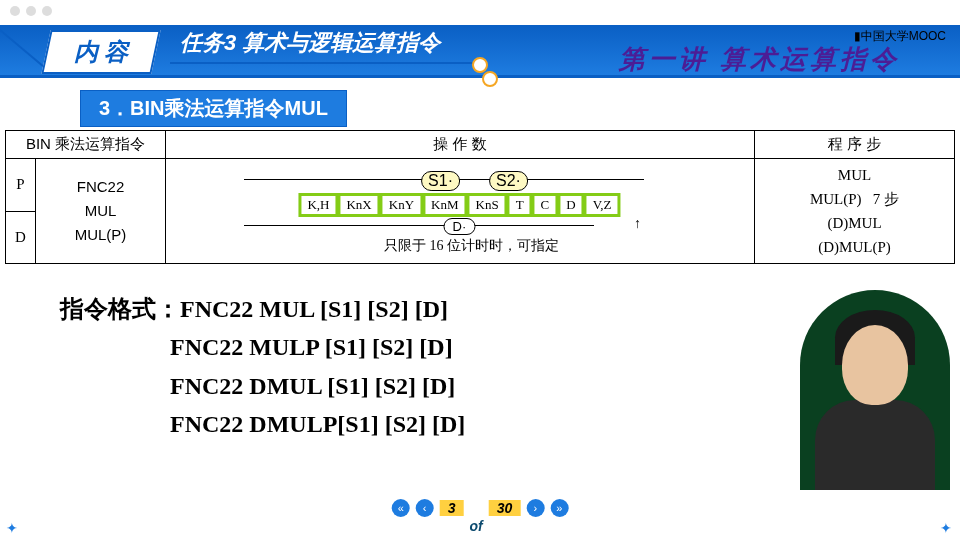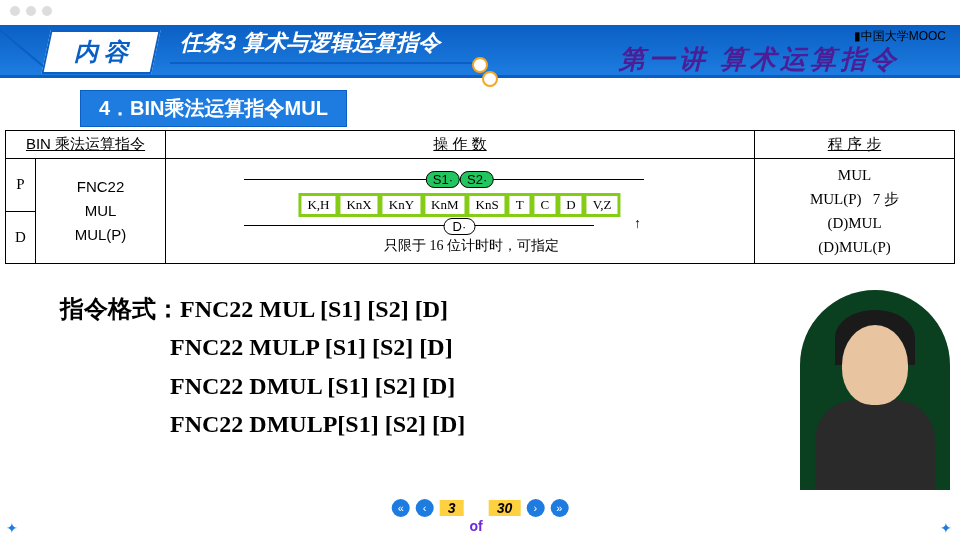--- a/index.html
+++ b/index.html
@@ -14,45 +14,45 @@
   .task-title{position:absolute;top:28px;left:180px;font-size:22px;font-weight:bold;color:#fff;font-style:italic;z-index:3;text-align:center;}
   .lecture-title{position:absolute;top:42px;right:60px;font-size:26px;font-weight:bold;color:#4c1d95;font-style:italic;letter-spacing:4px;z-index:3;}
   .subline{position:absolute;top:62px;left:170px;width:310px;height:2px;background:#0a5fc4;z-index:3;}
   .subline::after{content:"";position:absolute;right:-8px;top:-5px;width:12px;height:12px;border:2px solid #f5a623;border-radius:50%;background:#fff;}
   .subline2{position:absolute;top:76px;right:30px;width:440px;height:2px;background:#0a5fc4;z-index:3;}
   .subline2::before{content:"";position:absolute;left:-8px;top:-5px;width:12px;height:12px;border:2px solid #f5a623;border-radius:50%;background:#fff;}
   .diag-line{position:absolute;top:50px;left:-10px;width:70px;height:2px;background:#0a5fc4;transform:rotate(40deg);z-index:2;}
   .section-pill{position:absolute;top:90px;left:80px;background:#1e7ce0;color:#fff;padding:4px 18px;font-size:20px;font-weight:bold;border:1px solid #0a5fc4;}
   .main-table{position:absolute;top:130px;left:5px;width:950px;border-collapse:collapse;font-size:15px;}
   .main-table td,.main-table th{border:1px solid #000;padding:4px 8px;text-align:center;vertical-align:middle;}
-  .main-table th{font-weight:normal;height:28px;text-decoration:underline;}
+  .main-table th{font-weight:normal;height:28px;}
   .col1{width:30px;font-family:SimSun;}
   .col2{width:130px;text-align:left;padding-left:20px;line-height:1.6;font-family:Liberation Sans, sans-serif;}
   .col4{width:200px;text-align:left;padding-left:15px;line-height:1.6;font-family:"Times New Roman",SimSun;}
   .op-cell{position:relative;height:105px;}
   .op-inner{position:relative;width:100%;height:100%;}
   .s-labels{position:absolute;top:8px;left:50%;transform:translateX(-50%);display:flex;gap:0;}
-  .s-labels span{border:1px solid #000;padding:0 6px;font-size:13px;border-radius:10px;background:#22c55e;}
+  .s-labels span{border:1px solid #000;padding:0 6px;font-size:16px;border-radius:10px;background:#fef9c3;margin-left:29px;}
   .box-row{position:absolute;top:30px;left:50%;transform:translateX(-50%);display:flex;}
   .box-row span{border:3px solid #84cc16;padding:1px 6px;font-size:13px;font-family:"Times New Roman";margin-left:-1px;}
   .d-label{position:absolute;top:55px;left:50%;transform:translateX(-52%);border:1px solid #000;padding:0 8px;font-size:13px;border-radius:10px;background:#fff;}
   .line-top{position:absolute;top:16px;left:70px;width:400px;height:1px;background:#000;}
   .line-mid{position:absolute;top:62px;left:70px;width:350px;height:1px;background:#000;}
   .note{position:absolute;bottom:4px;left:52%;transform:translateX(-50%);font-size:14px;font-family:SimSun;}
   .arrow-up{position:absolute;top:52px;right:105px;font-size:14px;}
   .cmd-format{position:absolute;top:290px;left:60px;font-size:24px;font-weight:bold;line-height:1.6;font-family:"Microsoft YaHei","Consolas";}
   .cmd-format .indent{margin-left:110px;}
   .presenter{position:absolute;bottom:50px;right:10px;width:150px;height:200px;border-radius:75px 75px 0 0;overflow:hidden;background:#0a4020;}
   .presenter .face{position:absolute;top:35px;left:42px;width:66px;height:80px;background:#e8c4a0;border-radius:50% 50% 45% 45%;}
   .presenter .hair{position:absolute;top:20px;left:35px;width:80px;height:55px;background:#1a1a1a;border-radius:50% 50% 0 0;}
   .presenter .body{position:absolute;bottom:0;left:15px;width:120px;height:90px;background:#2a2a2a;border-radius:40px 40px 0 0;}
   .pager{position:absolute;bottom:6px;left:50%;transform:translateX(-50%);display:flex;align-items:center;gap:6px;font-size:14px;}
   .pg-btn{width:18px;height:18px;background:#1e7ce0;color:#fff;border-radius:50%;display:flex;align-items:center;justify-content:center;font-size:11px;}
   .pg-cur{background:#ffd040;padding:0 8px;font-weight:bold;font-style:italic;}
-  .pg-of{color:#6d28d9;font-weight:bold;margin-top:36px;}
+  .pg-of{font-style:italic;color:#0c4a6e;font-weight:bold;margin-top:36px;}
   .corner{position:absolute;width:14px;height:14px;color:#1e7ce0;font-size:14px;}
   .c-bl{bottom:6px;left:6px;}
   .c-br{bottom:6px;right:6px;}
 </style>
 </head>
 <body>
 
 <div class="win-dots">
     <span></span>
     <span></span>
@@ -63,21 +63,21 @@
 <div class="mooc-logo">▮<span>中国大学MOOC</span></div>
 
 <div class="content-tab">
     <span>内 容</span>
   </div>
 <div class="task-title">任务3  算术与逻辑运算指令</div>
 <div class="lecture-title">第一讲  算术运算指令</div>
 <div class="subline"></div>
 <div class="subline2"></div>
 
-<div class="section-pill">4．BIN乘法运算指令MUL</div>
+<div class="section-pill">3．BIN乘法运算指令MUL</div>
 
 <table class="main-table">
   <tbody>
       <tr>
     <th colspan="2">BIN 乘法运算指令</th>
     <th>操  作  数</th>
     <th>程 序 步</th>
   </tr>
   <tr>
     <td class="col1">P</td>

